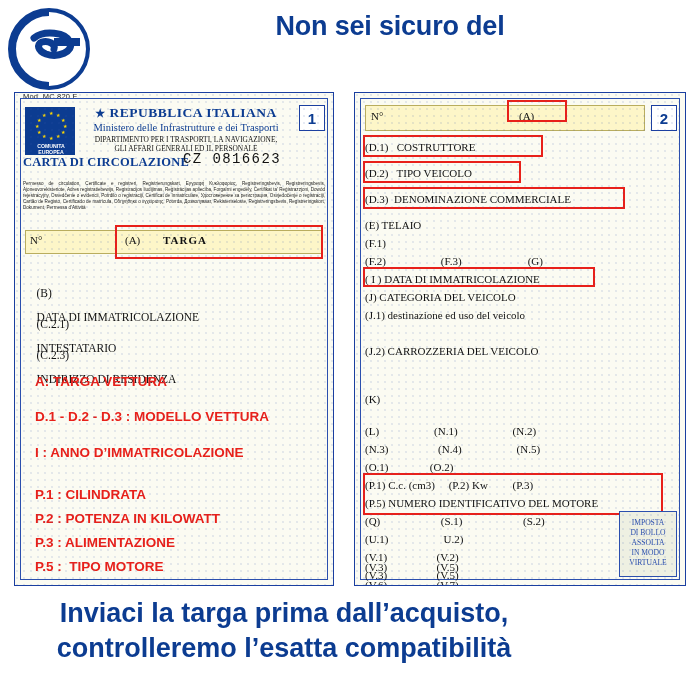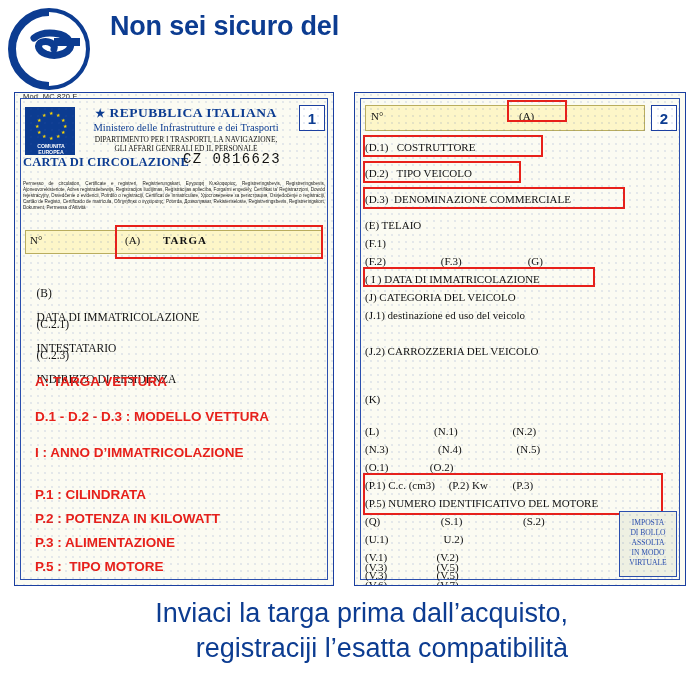--- a/index.html
+++ b/index.html
@@ -15,34 +15,34 @@
   
   .header {
     position:absolute; left:0; top:0; width:700px; height:100px;
   }
   .logo {
     position:absolute; left:8px; top:8px; width:82px; height:82px;
   }
   .logo svg { display:block; }
   .headline {
     position:absolute; left:110px; top:8px; width:560px;
-    text-align:left;
+    text-align:center;
     color:#0c3c91;
     font-weight:bold;
     font-size:27px;
     line-height:36px;
     letter-spacing:-0.2px;
   }
 
   
   .footer {
     position:absolute; left:0; top:596px; width:568px;
-    text-align:right;
+    text-align:center;
     color:#0c3c91;
-    font-weight:normal;
+    font-weight:bold;
     font-size:27px;
     line-height:35px;
   }
 
   
   .doc {
     position:absolute;
     background:#fbfbf2;
     border:1px solid #1b3fa0;
     overflow:hidden;
@@ -306,14 +306,14 @@
     <div>DI BOLLO</div>
     <div>ASSOLTA</div>
     <div>IN MODO</div>
     <div>VIRTUALE</div>
   </div>
 <div class="rowR" style="top: 486px;">(V.6)                  (V.7)</div>
   </div>
 
 <div class="footer">
   <div>Inviaci la targa prima dall’acquisto,</div>
-  <div>registraciji l’esatta compatibilità</div>
+  <div>controlleremo l’esatta compatibilità</div>
 </div>
 
 </body></html>

